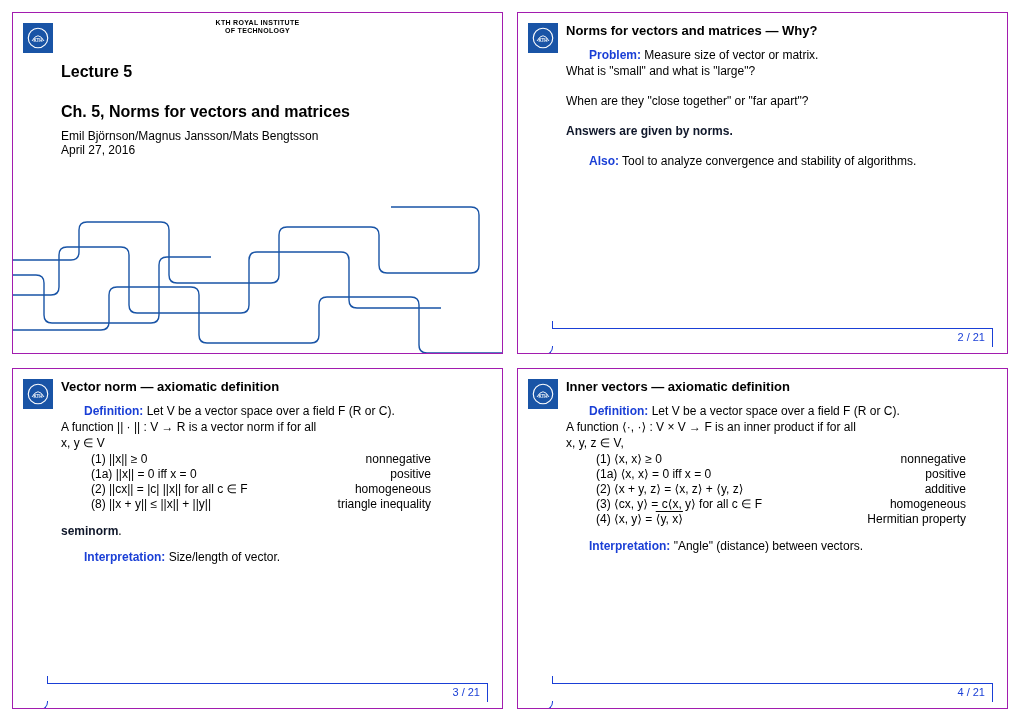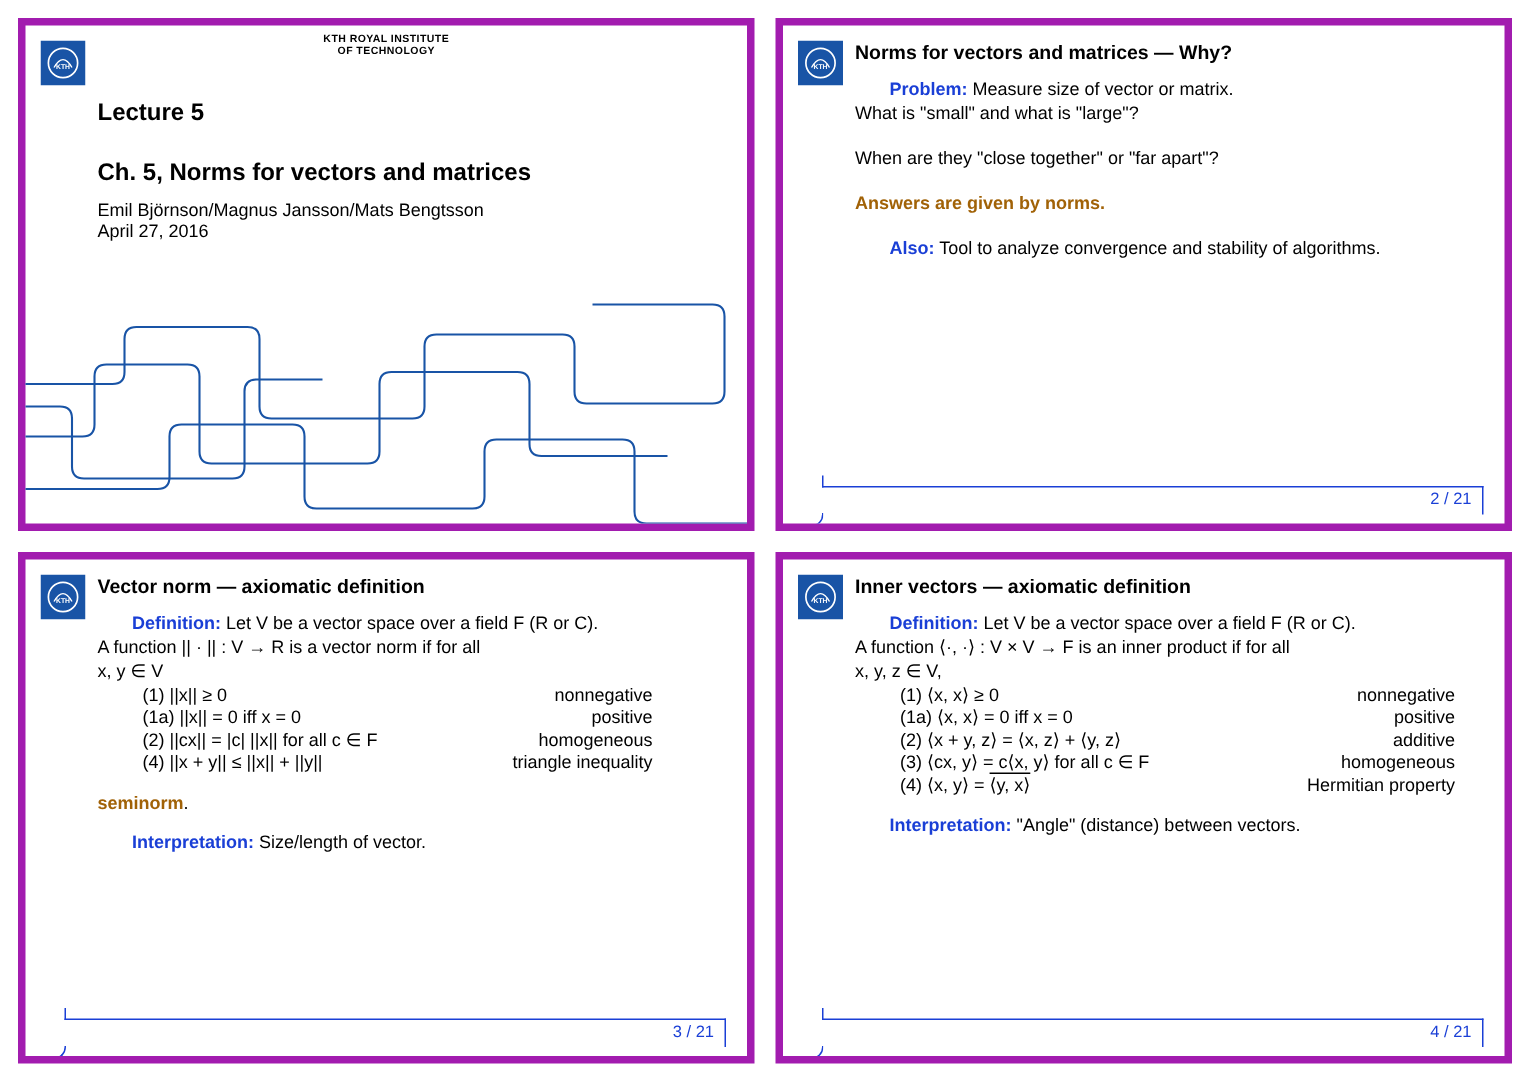--- a/index.html
+++ b/index.html
@@ -15,21 +15,21 @@
   .grid {
     display: grid;
     grid-template-columns: 1fr 1fr;
     grid-template-rows: 1fr 1fr;
     gap: 14px;
     width: 996px;
     height: 697px;
   }
   .slide {
     position: relative;
-    border: 5px solid #a21caf;
+    border: 1px solid #a21caf;
     box-sizing: border-box;
     padding: 0;
     overflow: hidden;
   }
   .logo {
     position: absolute;
     top: 10px;
     left: 10px;
     width: 30px;
     height: 30px;
@@ -40,21 +40,21 @@
     top: 10px;
     left: 48px;
     right: 14px;
   }
   .slide-title {
     font-weight: 700;
     font-size: 13px;
     margin-bottom: 10px;
   }
   .indent { margin-left: 34px; }
-  .red { color: #a16207; }
+  .red { color: #0f172a; }
   .blue { color: #1a3fd6; padding-left: 23px; }
   .bold { font-weight: 700; }
   .line { margin: 2px 0; }
   .props {
     display: flex;
     justify-content: space-between;
     width: 340px;
     margin: 1px 0 1px 30px;
     gap: 20px;
   }
@@ -228,21 +228,21 @@
         </div>
       <div class="props">
           <span>(1a) ||x|| = 0 iff x = 0</span>
           <span>positive</span>
         </div>
       <div class="props">
           <span>(2) ||cx|| = |c| ||x|| for all c ∈ F</span>
           <span>homogeneous</span>
         </div>
       <div class="props">
-          <span>(4) ||x + y|| ≤ ||x|| + ||y||</span>
+          <span>(8) ||x + y|| ≤ ||x|| + ||y||</span>
           <span>triangle inequality</span>
         </div>
       <div style="height:10px"></div>
       <div class="line"><span class="red bold">seminorm</span><span>.</span></div>
       <div style="height:8px"></div>
       <div class="line"><span class="blue bold">Interpretation:</span><span> Size/length of vector.</span></div>
     </div>
     <div class="footer">
       <div class="footer-line"></div>
       <div class="page-num">3 / 21</div>

